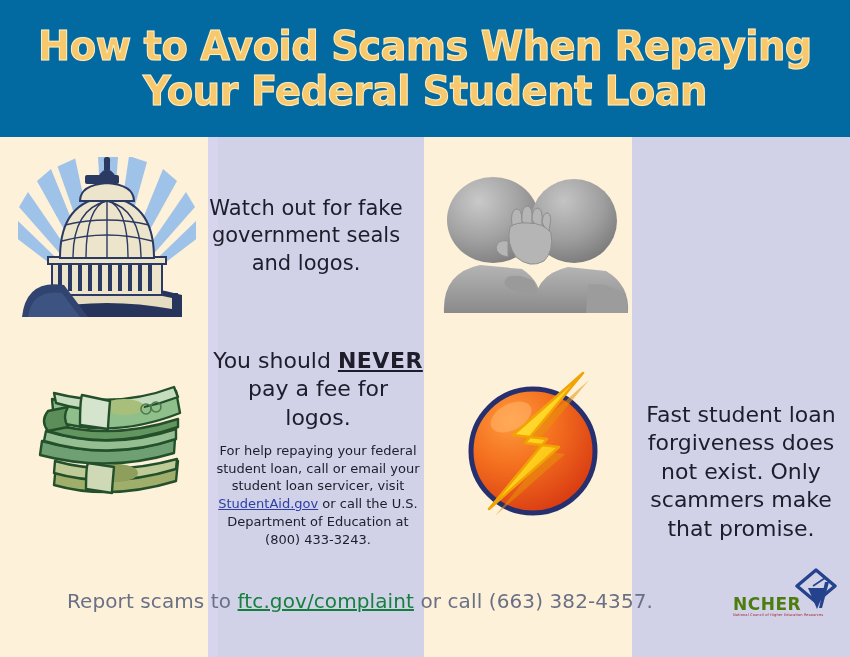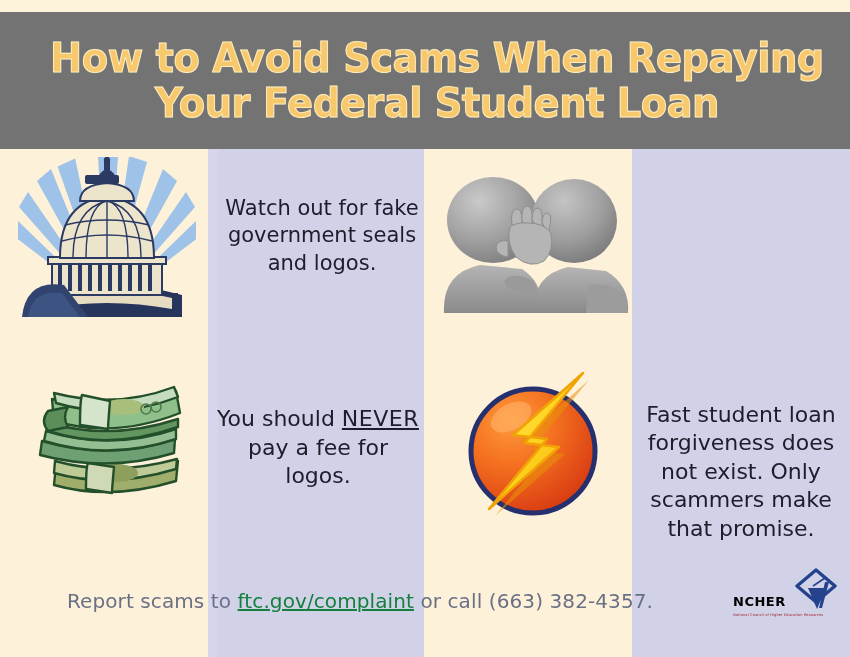--- a/index.html
+++ b/index.html
@@ -12,23 +12,23 @@
 
   
   .bands{position:absolute;left:0;top:137px;width:850px;height:520px;}
   .band{position:absolute;top:0;height:100%;}
   .band.cream{background:#FDF1DA;}
   .band.lav{background:#D1D1E8;}
   .band.lav-edge{background:#D7D5EE;}
 
   
   .header{
-    position:absolute;left:0;top:12px;width:850px;height:137px;
-    background:#737373;
-    display:flex;align-items:center;justify-content:flex-end;
+    position:absolute;left:0;top:0;width:850px;height:137px;
+    background:#0369a1;
+    display:flex;align-items:center;justify-content:center;
   }
   .title{
     text-align:center;
     font-family:"DejaVu Sans", sans-serif;
     font-weight:bold;
     font-size:40px;
     line-height:45px;
     letter-spacing:-0.5px;
     color:#F7C96C;
     -webkit-text-stroke:1px #FCEBBE;
@@ -44,21 +44,21 @@
   .cell{position:absolute;display:flex;align-items:center;justify-content:center;}
 
   .msg{
     font-family:"DejaVu Sans", sans-serif;
     color:#1D1D2B;
     text-align:center;
     line-height:1.30;
   }
   .msg-lg{font-size:21px;}
   .msg-xl{font-size:22px;}
-  .msg .und{text-decoration:underline;font-weight:normal;letter-spacing:0.5px;text-align:right;}
+  .msg .und{text-decoration:underline;font-weight:bold;letter-spacing:0.5px;text-align:right;}
   .fine{
     font-family:"DejaVu Sans", sans-serif;
     font-size:13px;line-height:1.38;color:#1D1D2B;text-align:center;
     margin-top:9px;
   }
   .fine a, .link{color:#2C3FA8;text-decoration:underline;}
 
   
   .footer{position:absolute;left:0;top:575px;width:850px;height:52px;display:flex;align-items:center;}
   .footer-text{
@@ -66,21 +66,21 @@
     font-family:"DejaVu Sans", sans-serif;
     font-size:20px;color:#6A7086;letter-spacing:0.1px;
   }
   .footer-text .link{color:#15803d;}
 
   
   .logo{position:absolute;left:733px;top:570px;width:102px;height:56px;}
   .logo-word{
     position:absolute;left:0;top:24px;
     font-family:"DejaVu Sans", sans-serif;font-weight:bold;
-    font-size:13px;letter-spacing:0.5px;color:#000000;
+    font-size:17px;letter-spacing:0.5px;color:#4d7c0f;
   }
   .logo-tag{
     position:absolute;left:0;top:43px;width:92px;
     font-family:"DejaVu Sans", sans-serif;
     font-size:3.6px;letter-spacing:0.1px;color:#A3242C;white-space:nowrap;
   }
   .logo-mark{position:absolute;left:62px;top:-2px;width:42px;height:44px;}
 
   
   .ill{position:absolute;}
@@ -257,29 +257,32 @@
             <stop offset="100%" stop-color="#F4A60E"></stop>
           </linearGradient>
         </defs>
         <circle cx="78" cy="82" r="62" fill="url(#gBall)" stroke="#26306E" stroke-width="5"></circle>
         <ellipse cx="56" cy="48" rx="22" ry="13" fill="#FFB76B" opacity="0.55" transform="rotate(-28 56 48)"></ellipse>
         <path d="M128 4 L58 66 L92 70 L34 140 L104 78 L70 74 Z" fill="#E8920A" opacity="0.55" transform="translate(6,7)"></path>
         <path d="M128 4 L58 66 L92 70 L34 140 L104 78 L70 74 Z" fill="url(#gBolt)" stroke="#F2A304" stroke-width="2.5" stroke-linejoin="round"></path>
       </svg>
     </div>
 
-    <div class="cell" style="left:216px;top:26px;width:212px;height:146px;align-items:center;">
+    <div class="cell" style="left:200px;top:26px;width:212px;height:146px;align-items:center;">
       <div class="msg msg-lg">Watch out for fake government seals and logos.</div>
     </div>
 
 
     <div class="cell" style="left:212px;top:216px;width:212px;height:190px;">
       <div style="width:100%;">
         <div class="msg msg-xl">
           <span>You should </span><span class="und">NEVER</span><span> pay a fee for logos.</span>
+        </div>
+        <div class="fine">
+          <span>For help repaying your federal student loan, call or email your student loan servicer, visit </span><span class="link">StudentAid.gov</span><span> or call the U.S. Department of Education at (800) 433-3243.</span>
         </div>
       </div>
     </div>
 
     <div class="cell" style="left:632px;top:216px;width:218px;height:190px;">
       <div class="msg msg-xl" style="padding:0 12px;margin-top:48px;">Fast student loan forgiveness does not exist. Only scammers make that promise.</div>
     </div>
 
   </div>
 

